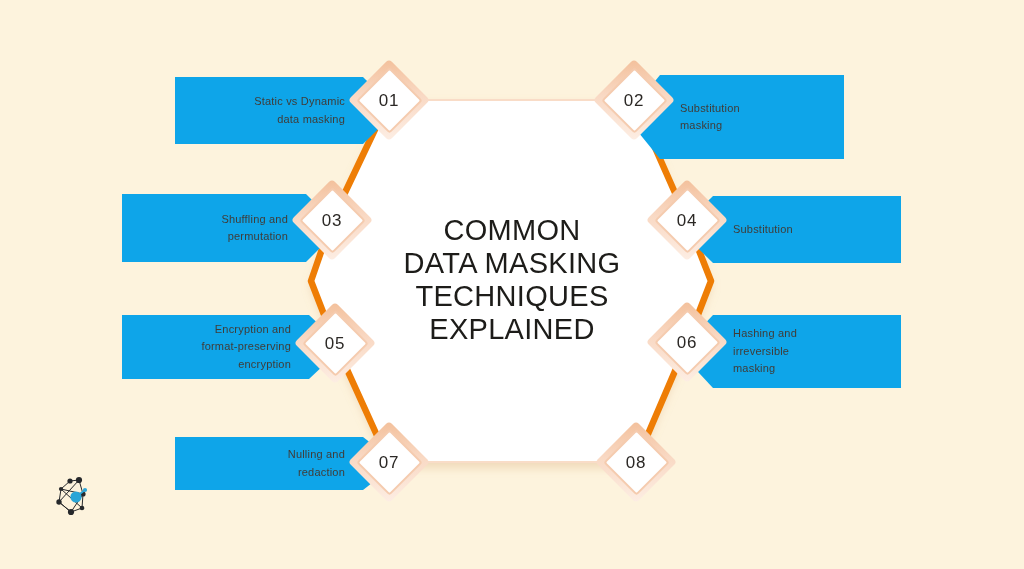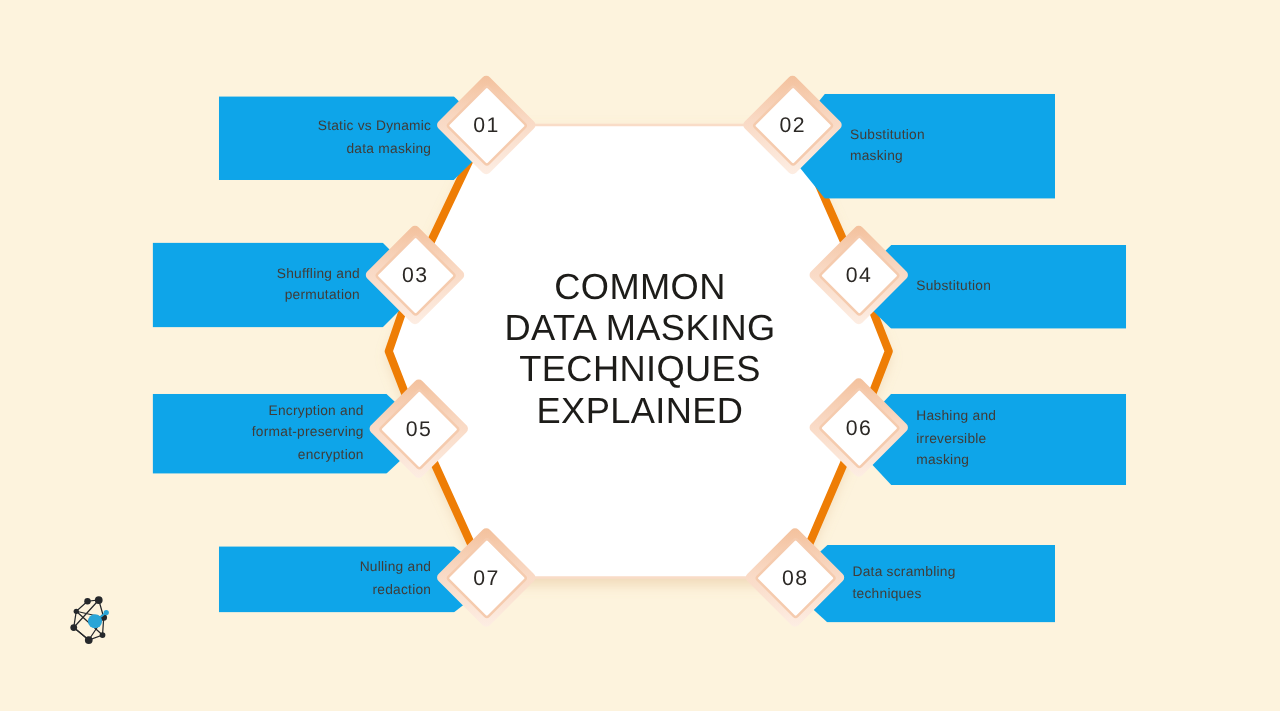--- a/index.html
+++ b/index.html
@@ -107,24 +107,20 @@
   </div>
   <div class="band band-right" style="left:679px;top:315px;width:222px;height:73px;">
     <span class="lbl">Hashing and
 irreversible
 masking</span>
   </div>
   <div class="band band-left" style="left:175px;top:437px;width:222px;height:53px;padding-left:16px;">
     <span class="lbl">Nulling and
 redaction</span>
   </div>
-  <div class="band band-right" style="left:628px;top:436px;width:216px;height:62px;">
-    <span class="lbl">Data scrambling
-techniques</span>
-  </div>
 
   <div class="dwrap" style="left:360px;top:71px;">
     <div class="glow"></div>
     <div class="dmd">
       <span class="num">01</span>
     </div>
   </div>
   <div class="dwrap" style="left:605px;top:71px;">
     <div class="glow"></div>
     <div class="dmd">

